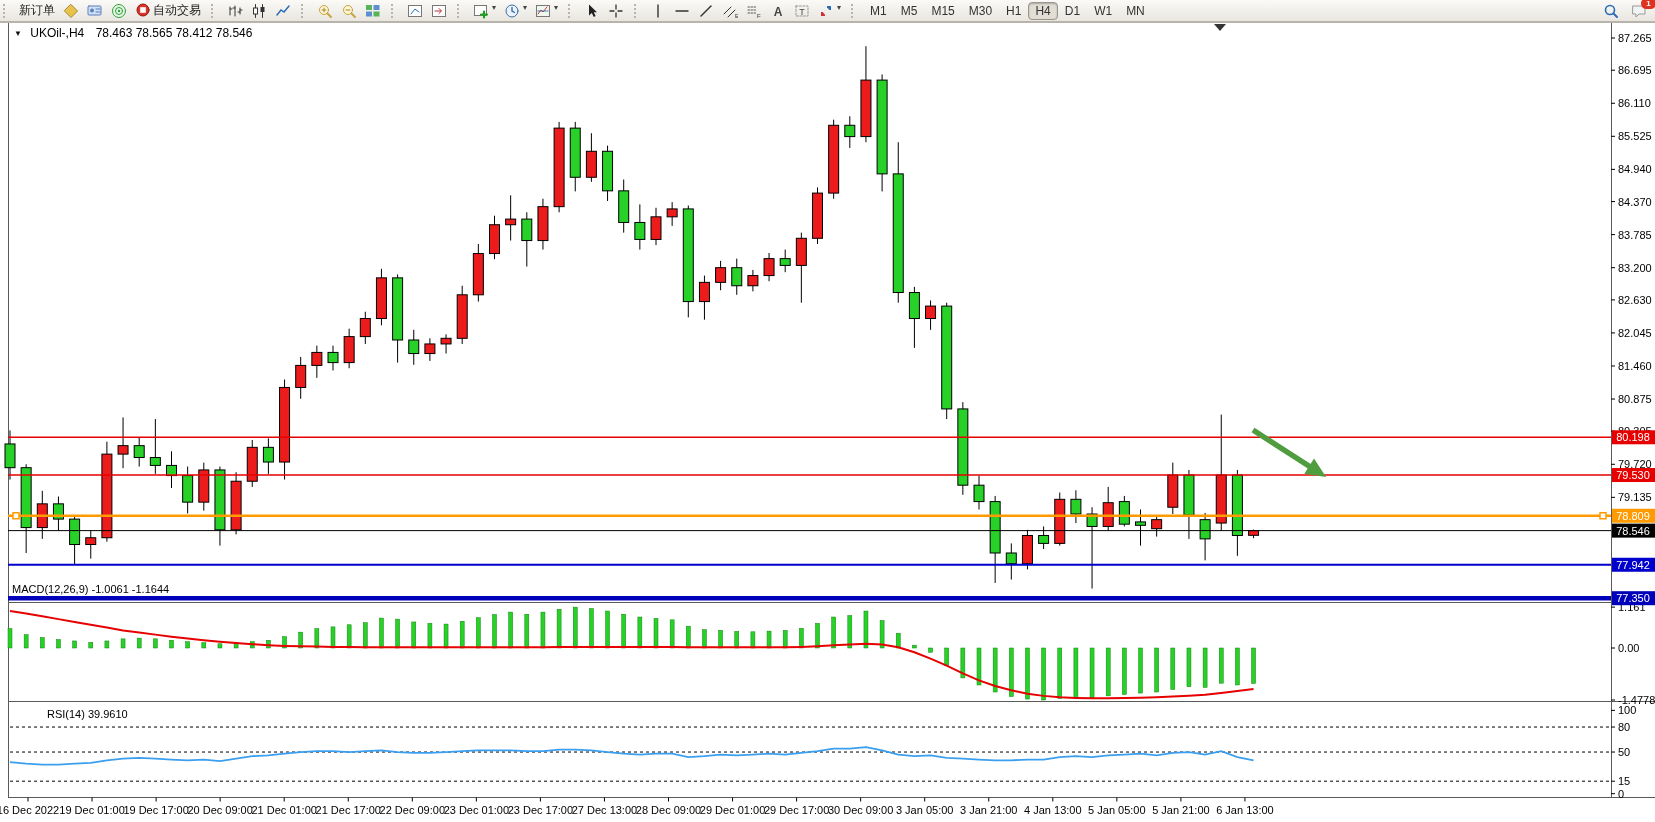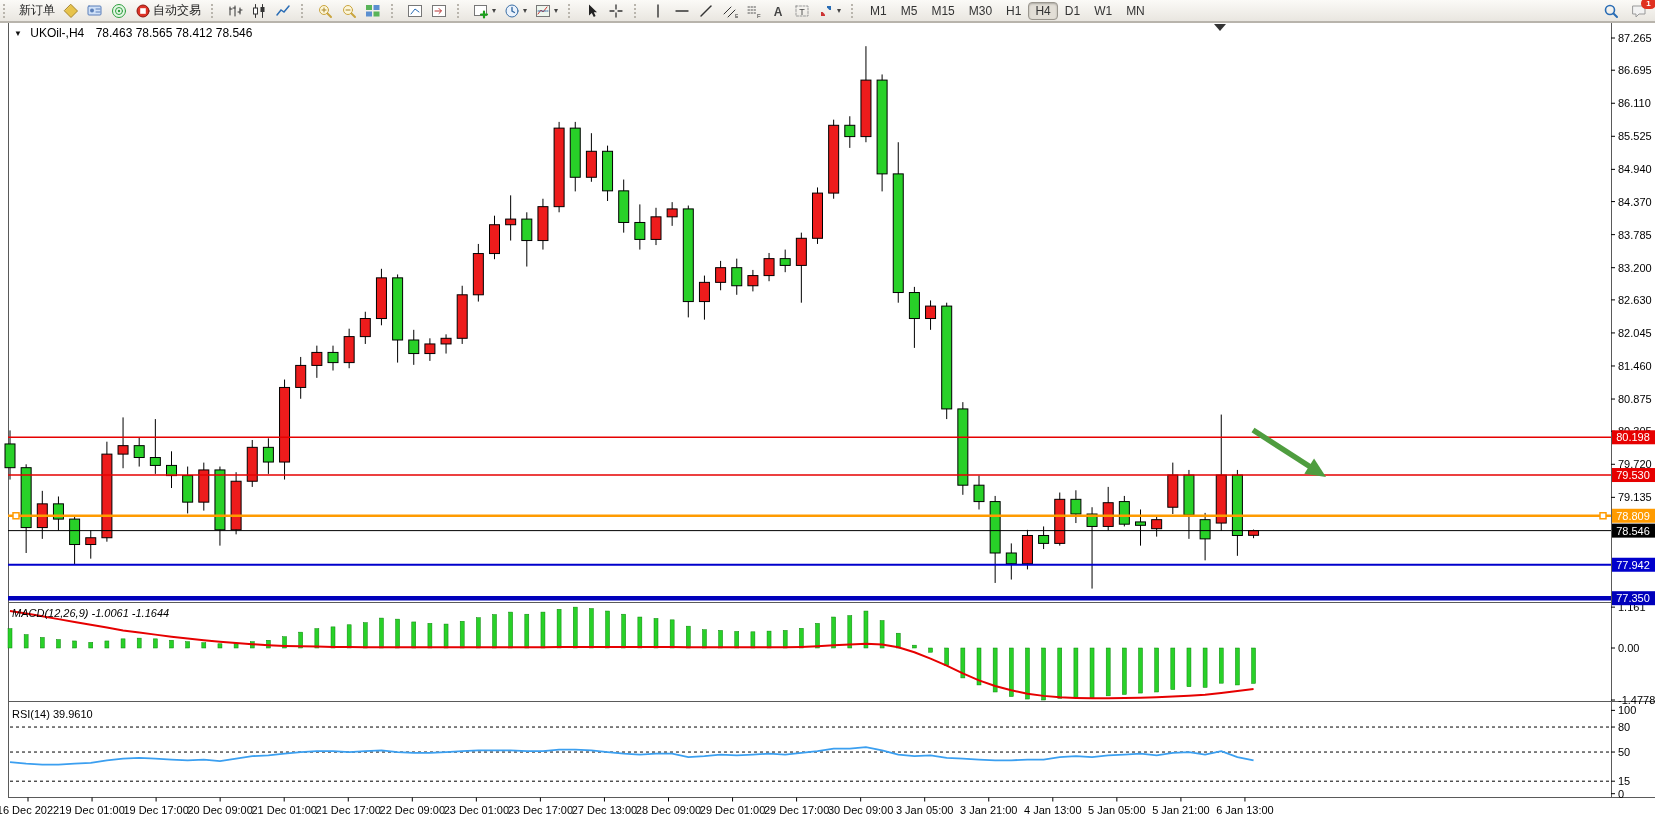--- a/index.html
+++ b/index.html
@@ -3,38 +3,38 @@
 <meta charset="utf-8">
 <style>
   html,body{margin:0;padding:0;background:#ffffff;width:1655px;height:822px;overflow:hidden;
     font-family:"Liberation Sans",sans-serif;-webkit-font-smoothing:none;}
   
   #toolbar{position:absolute;left:0;top:0;width:1655px;height:21px;
     background:linear-gradient(#fbfaf7,#e9e6e0);border-bottom:1px solid #b8b4ac;
     display:flex;align-items:center;font-size:12px;color:#222;}
   .tb-group{display:flex;align-items:center;height:100%;padding:0 3px;}
   .gripper{width:4px;height:14px;margin:0 3px;border-left:2px dotted #b9b5ad;}
-  .tb-btn{display:flex;align-items:center;gap:2px;padding:1px 3px;border:1px solid transparent;
+  .tb-btn{display:flex;align-items:flex-start;gap:2px;padding:1px 3px;border:1px solid transparent;
     border-radius:2px;cursor:default;white-space:nowrap;}
   .tb-btn .ic{display:inline-block;width:16px;height:16px;line-height:0;}
   .tb-btn .lbl{font-size:12px;}
   .caret{font-size:8px;color:#444;margin-left:1px;}
   .tf-btn{padding:1px 6px;font-size:11px;color:#333;border:1px solid transparent;}
   .tf-btn.active{background:#e2ded6;border:1px solid #9a968e;border-radius:4px;box-shadow:inset 0 1px 2px rgba(0,0,0,.25);}
   #toolbar-right{position:absolute;right:4px;top:0;height:21px;display:flex;align-items:center;gap:4px;}
   .badge{position:absolute;top:-3px;right:-5px;min-width:11px;height:11px;border-radius:6px;background:#e03020;
     color:#fff;font-size:8px;font-weight:bold;text-align:center;line-height:11px;padding:0 2px;}
   .chat-wrap{position:relative;}
   
   #chart-area{position:absolute;left:0;top:22px;width:1655px;height:800px;background:#fff;}
   #chart-title{position:absolute;left:14px;top:4px;font-size:12px;color:#000;z-index:5;}
   #chart-title .arr{font-size:8px;vertical-align:1px;margin-right:5px;color:#111;}
   .ind-label{position:absolute;left:12px;font-size:11px;color:#000;z-index:5;}
-  #macd-label{top:585px;font-style:italic;}
-  #rsi-label{top:686px;}
+  #macd-label{top:561px;}
+  #rsi-label{top:686px;margin-left:35px;}
 </style>
 </head>
 <body>
 
 <div id="toolbar">
   <div id="toolbar-left" style="display:flex;align-items:center;height:100%;">
       <span class="gripper"></span>
       <span class="tb-group">
         <span class="tb-btn">
           <span class="lbl">新订单</span>

